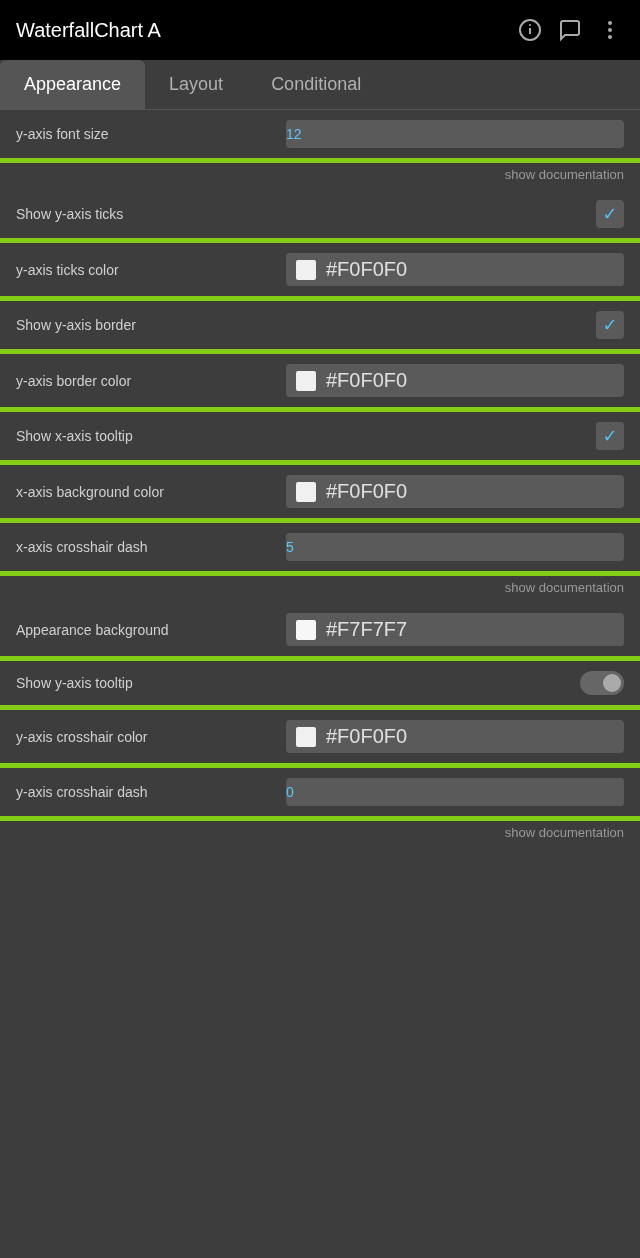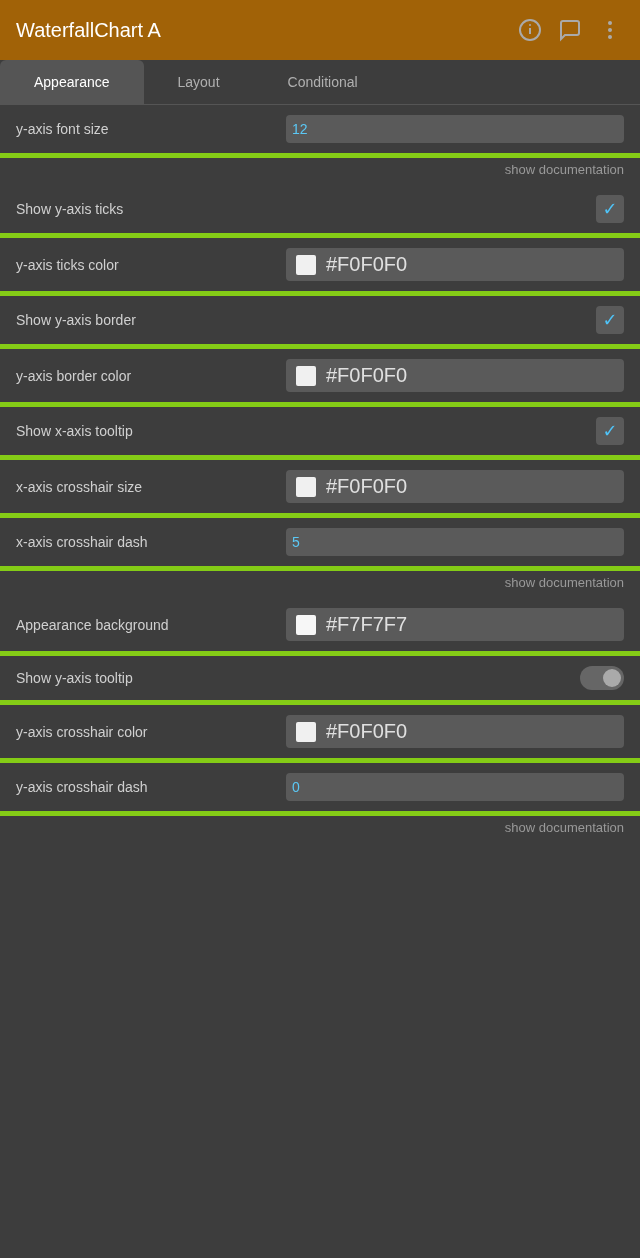--- a/index.html
+++ b/index.html
@@ -7,21 +7,21 @@
       width: 640px;
       min-height: 1258px;
       background: #3d3d3d;
       font-family: Arial, sans-serif;
       color: #e0e0e0;
       font-size: 14px;
     }
 
     
     .header {
-      background: #a16207;
+      background: #000000;
       display: flex;
       align-items: center;
       justify-content: space-between;
       padding: 0 16px;
       height: 60px;
     }
     .header-title {
       font-size: 20px;
       font-weight: 500;
       color: #ffffff;
@@ -42,23 +42,23 @@
       cursor: pointer;
     }
 
     
     .tabs {
       display: flex;
       background: #3d3d3d;
       border-bottom: 1px solid #555;
     }
     .tab {
-      padding: 14px 34px;
-      cursor: pointer;
-      font-size: 14px;
+      padding: 14px 24px;
+      cursor: pointer;
+      font-size: 18px;
       color: #b0b0b0;
       border-radius: 6px 6px 0 0;
     }
     .tab.active {
       background: #555555;
       color: #ffffff;
       font-weight: 500;
     }
 
     
@@ -83,21 +83,21 @@
       flex: 1;
       display: flex;
       align-items: center;
     }
 
     
     .input-field {
       background: #5a5a5a;
       border: none;
       border-radius: 4px;
-      padding: 6px 6px;
+      padding: 6px 0;
       color: #5bc8f5;
       font-size: 14px;
       width: 100%;
       outline: none;
     }
 
     
     .color-row {
       display: flex;
       align-items: center;
@@ -260,21 +260,21 @@
   </div>
 
   <div class="row">
     <div class="row-label">Show x-axis tooltip</div>
     <div class="row-value">
       <div class="checkbox-checked">✓</div>
     </div>
   </div>
 
   <div class="row">
-    <div class="row-label">x-axis crosshair size</div>
+    <div class="row-label">x-axis background color</div>
     <div class="row-value">
       <div class="color-row">
         <div class="color-swatch"></div>
         <span class="color-hex">#F0F0F0</span>
       </div>
     </div>
   </div>
 
 
   <div class="row">

